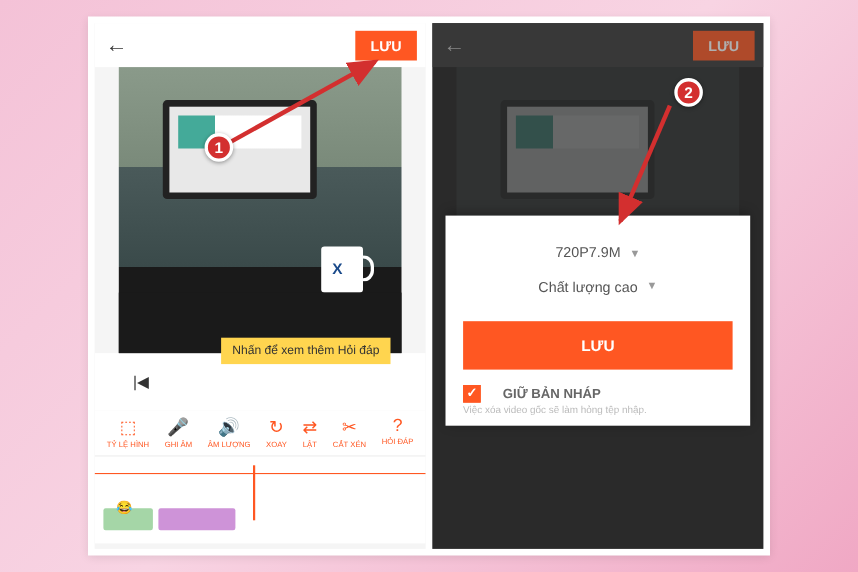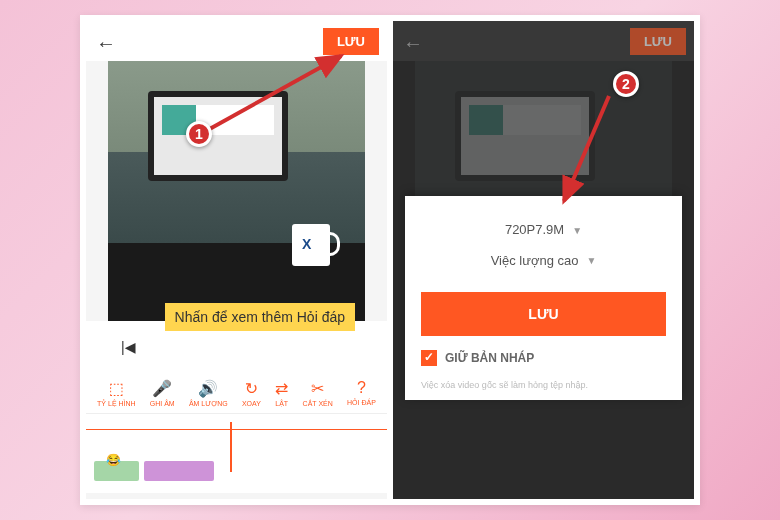--- a/index.html
+++ b/index.html
@@ -12,21 +12,21 @@
 .back{width:24px;height:24px;display:flex;align-items:center;justify-content:center;color:#333;font-size:20px}
 .save-btn{background:#ff5722;color:#fff;padding:6px 14px;font-size:13px;font-weight:bold;border:none}
 .preview{margin:0 22px;height:260px;background:linear-gradient(#8a9a8a 0%,#7a8a7a 35%,#4a5a5a 35%,#3a4a4a 70%,#1a1a1a 70%,#1a1a1a 100%);position:relative}
 .laptop{position:absolute;top:30px;left:40px;width:140px;height:90px;background:#222;border-radius:4px;padding:6px}
 .laptop-screen{width:100%;height:100%;background:#e8e8e8;position:relative}
 .laptop-screen::before{content:"";position:absolute;top:8px;left:8px;right:8px;height:30px;background:linear-gradient(90deg,#4a9 30%,#fff 30%)}
 .mug{position:absolute;bottom:55px;right:35px;width:38px;height:42px;background:#fff;border-radius:3px}
 .mug::after{content:"";position:absolute;right:-10px;top:8px;width:10px;height:18px;border:3px solid #fff;border-left:none;border-radius:0 10px 10px 0}
 .mug-logo{position:absolute;top:12px;left:10px;font-size:14px;font-weight:bold;color:#1a4a8a}
 .keyboard{position:absolute;bottom:0;left:0;right:0;height:55px;background:#1a1a1a}
-.tooltip{position:absolute;bottom:-10px;right:10px;background:#ffd54f;padding:6px 10px;font-size:14px;color:#333;z-index:5}
+.tooltip{position:absolute;bottom:-10px;right:10px;background:#ffd54f;padding:6px 10px;font-size:11px;color:#333;z-index:5}
 .playback{display:flex;align-items:center;justify-content:flex-start;padding:18px 35px;background:#fff}
 .pb-icon{font-size:14px;color:#333}
 .tools{display:flex;justify-content:space-around;padding:6px 4px;background:#fff}
 .tool{display:flex;flex-direction:column;align-items:center;gap:2px;color:#ff5722}
 .tool-icon{font-size:16px}
 .tool-label{font-size:7px}
 .timeline{height:80px;background:#fff;position:relative;border-top:1px solid #eee}
 .tl-line{position:absolute;top:15px;left:0;right:0;height:1px;background:#ff5722}
 .tl-marker{position:absolute;top:8px;left:48%;width:2px;height:50px;background:#ff5722}
 .tl-clip1{position:absolute;bottom:12px;left:8px;width:45px;height:20px;background:#a5d6a7;border-radius:2px}
@@ -34,24 +34,24 @@
 .emoji{position:absolute;bottom:14px;left:12px;font-size:12px}
 
 .pane-right .topbar{background:rgba(60,60,60,.8)}
 .pane-right .back{color:#888}
 .pane-right .save-btn{opacity:.6}
 .dark-preview{margin:0 22px;height:150px;background:#3a4040;position:relative;opacity:.4}
 .modal{position:absolute;top:175px;left:12px;right:12px;background:#fff;padding:18px 16px 10px;box-shadow:0 -2px 10px rgba(0,0,0,.3)}
 .res-row{display:flex;justify-content:center;align-items:center;padding:8px 0;font-size:13px;color:#555}
 .dd{color:#999;font-size:10px;margin-left:8px}
 .big-save{background:#ff5722;color:#fff;width:100%;padding:14px;border:none;font-size:14px;font-weight:bold;margin-top:16px}
-.draft-row{display:flex;align-items:center;gap:8px;margin-top:14px;font-size:12px;color:#666;font-weight:bold}
+.draft-row{display:flex;align-items:center;gap:20px;margin-top:14px;font-size:12px;color:#666;font-weight:bold}
 .chk{width:16px;height:16px;border:2px solid #ff5722;background:#ff5722;position:relative}
 .chk::after{content:"✓";position:absolute;top:-2px;left:1px;color:#fff;font-size:12px}
-.hint{font-size:9px;color:#bbb;margin-top:14px}
+.hint{font-size:9px;color:#bbb;margin-top:1px}
 
 .badge{position:absolute;width:26px;height:26px;background:#d32f2f;border:3px solid #fff;border-radius:50%;color:#fff;font-weight:bold;font-size:14px;display:flex;align-items:center;justify-content:center;z-index:20;box-shadow:0 1px 4px rgba(0,0,0,.4)}
 .b1{top:100px;left:100px}
 .b2{top:50px;right:55px}
 .arrow{position:absolute;z-index:19}
 .arrow svg{overflow:visible}
 </style>
 </head>
 <body>
 
@@ -137,21 +137,21 @@
           <div class="laptop-screen"></div>
         </div>
     </div>
 
     <div class="modal">
       <div class="res-row">
         <span>720P</span>
         <span><span>7.9M</span><span class="dd">▼</span></span>
       </div>
       <div class="res-row">
-        <span>Việc lượng cao</span>
+        <span>Chất lượng cao</span>
         <span class="dd">▼</span>
       </div>
       <button class="big-save">LƯU</button>
       <div class="draft-row">
         <div class="chk"></div>
         <span>GIỮ BẢN NHÁP</span>
       </div>
       <div class="hint">Việc xóa video gốc sẽ làm hỏng tệp nhập.</div>
     </div>
 

